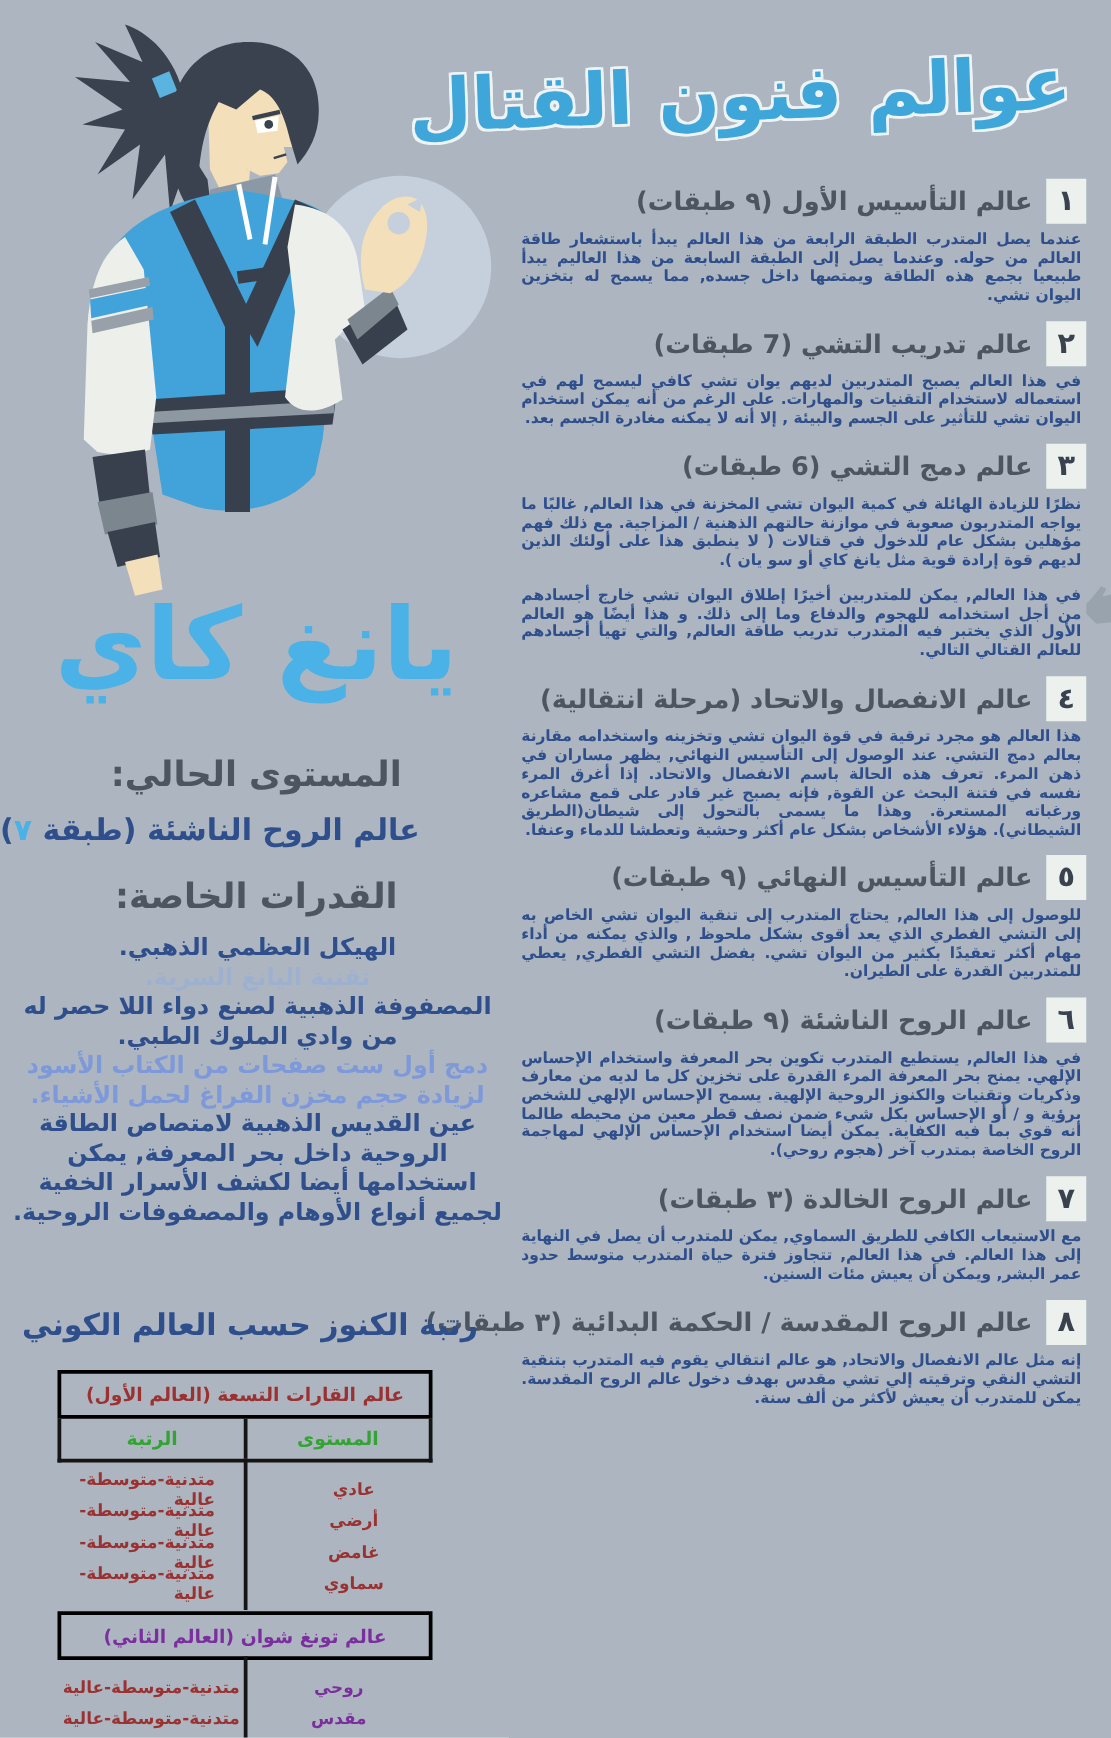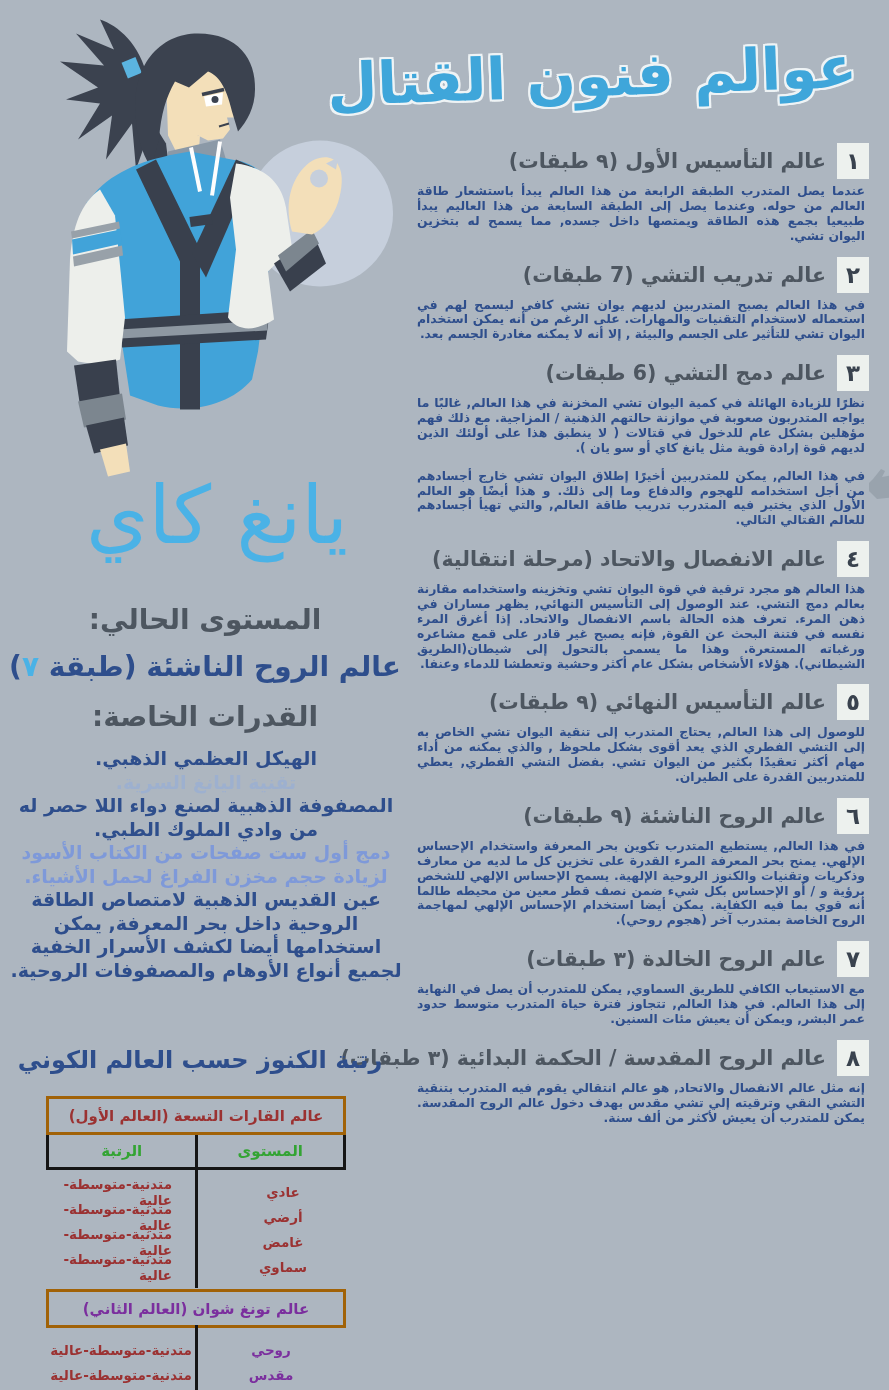--- a/index.html
+++ b/index.html
@@ -34,51 +34,51 @@
   .sec-title{
     margin-right:11px; font-size:20.5px; font-weight:bold; color:#4d5660; white-space:nowrap;
   }
   .sec-body{
     margin:0 4px 13px 0; color:#2e4e8c; font-size:12.4px; font-weight:bold;
     line-height:1.2; text-align:justify;
   }
   .sec-body + .sec-body{ margin-top:9px; }
   
   .char-name{
-    position:absolute; top:462px; left:12px; width:410px; text-align:center;
-    font-size:80px; font-weight:normal; color:#4ab2e6; line-height:1.35; white-space:nowrap;
+    position:absolute; top:462px; left:0; width:410px; text-align:center;
+    font-size:80px; font-weight:bold; color:#4ab2e6; line-height:1.35; white-space:nowrap;
   }
   .level-label{
     position:absolute; top:603px; left:0; width:410px; text-align:center;
     font-size:28px; font-weight:bold; color:#4d5660;
   }
   .level-value{
-    position:absolute; top:650px; left:0; width:410px; text-align:center;
-    font-size:28px; font-weight:bold; color:#2e4e8c;
+    position:absolute; top:650px; left:0; width:410px; text-align:left;
+    font-size:24px; font-weight:bold; color:#2e4e8c;
   }
   .level-value .layer-num{ color:#4ab2e6; }
   .abilities-label{
     position:absolute; top:700px; left:0; width:410px; text-align:center;
     font-size:28px; font-weight:bold; color:#4d5660;
   }
   .abilities{
     position:absolute; top:747px; left:4px; width:404px; text-align:center;
     font-size:19px; font-weight:bold; line-height:1.24;
   }
   .tone-dark{ color:#2e4e8c; }
   .tone-muted{ color:#9db0cf; }
   .tone-light{ color:#7e99d9; }
   
   .table-title{
     position:absolute; top:1046px; left:10px; width:380px; text-align:center;
     font-size:24px; font-weight:bold; color:#2e4e8c;
   }
   .treasure-table{ position:absolute; top:1096px; left:46px; width:300px; }
   .t-box{
-    border:3px solid #a16207; height:33px; display:flex; align-items:center; justify-content:center;
+    border:3px solid #000000; height:33px; display:flex; align-items:center; justify-content:center;
     font-size:15px; font-weight:bold; background:transparent;
   }
   .t-box.red{ color:#9b3232; }
   .t-box.purple{ color:#7b2f9e; }
   .t-cols{
     border:3px solid #151515; border-top:none; height:32px; display:flex;
   }
   .t-cols .cell{
     flex:1 1 50%; display:flex; align-items:center; justify-content:center;
     font-size:15px; font-weight:bold; color:#33a433;

